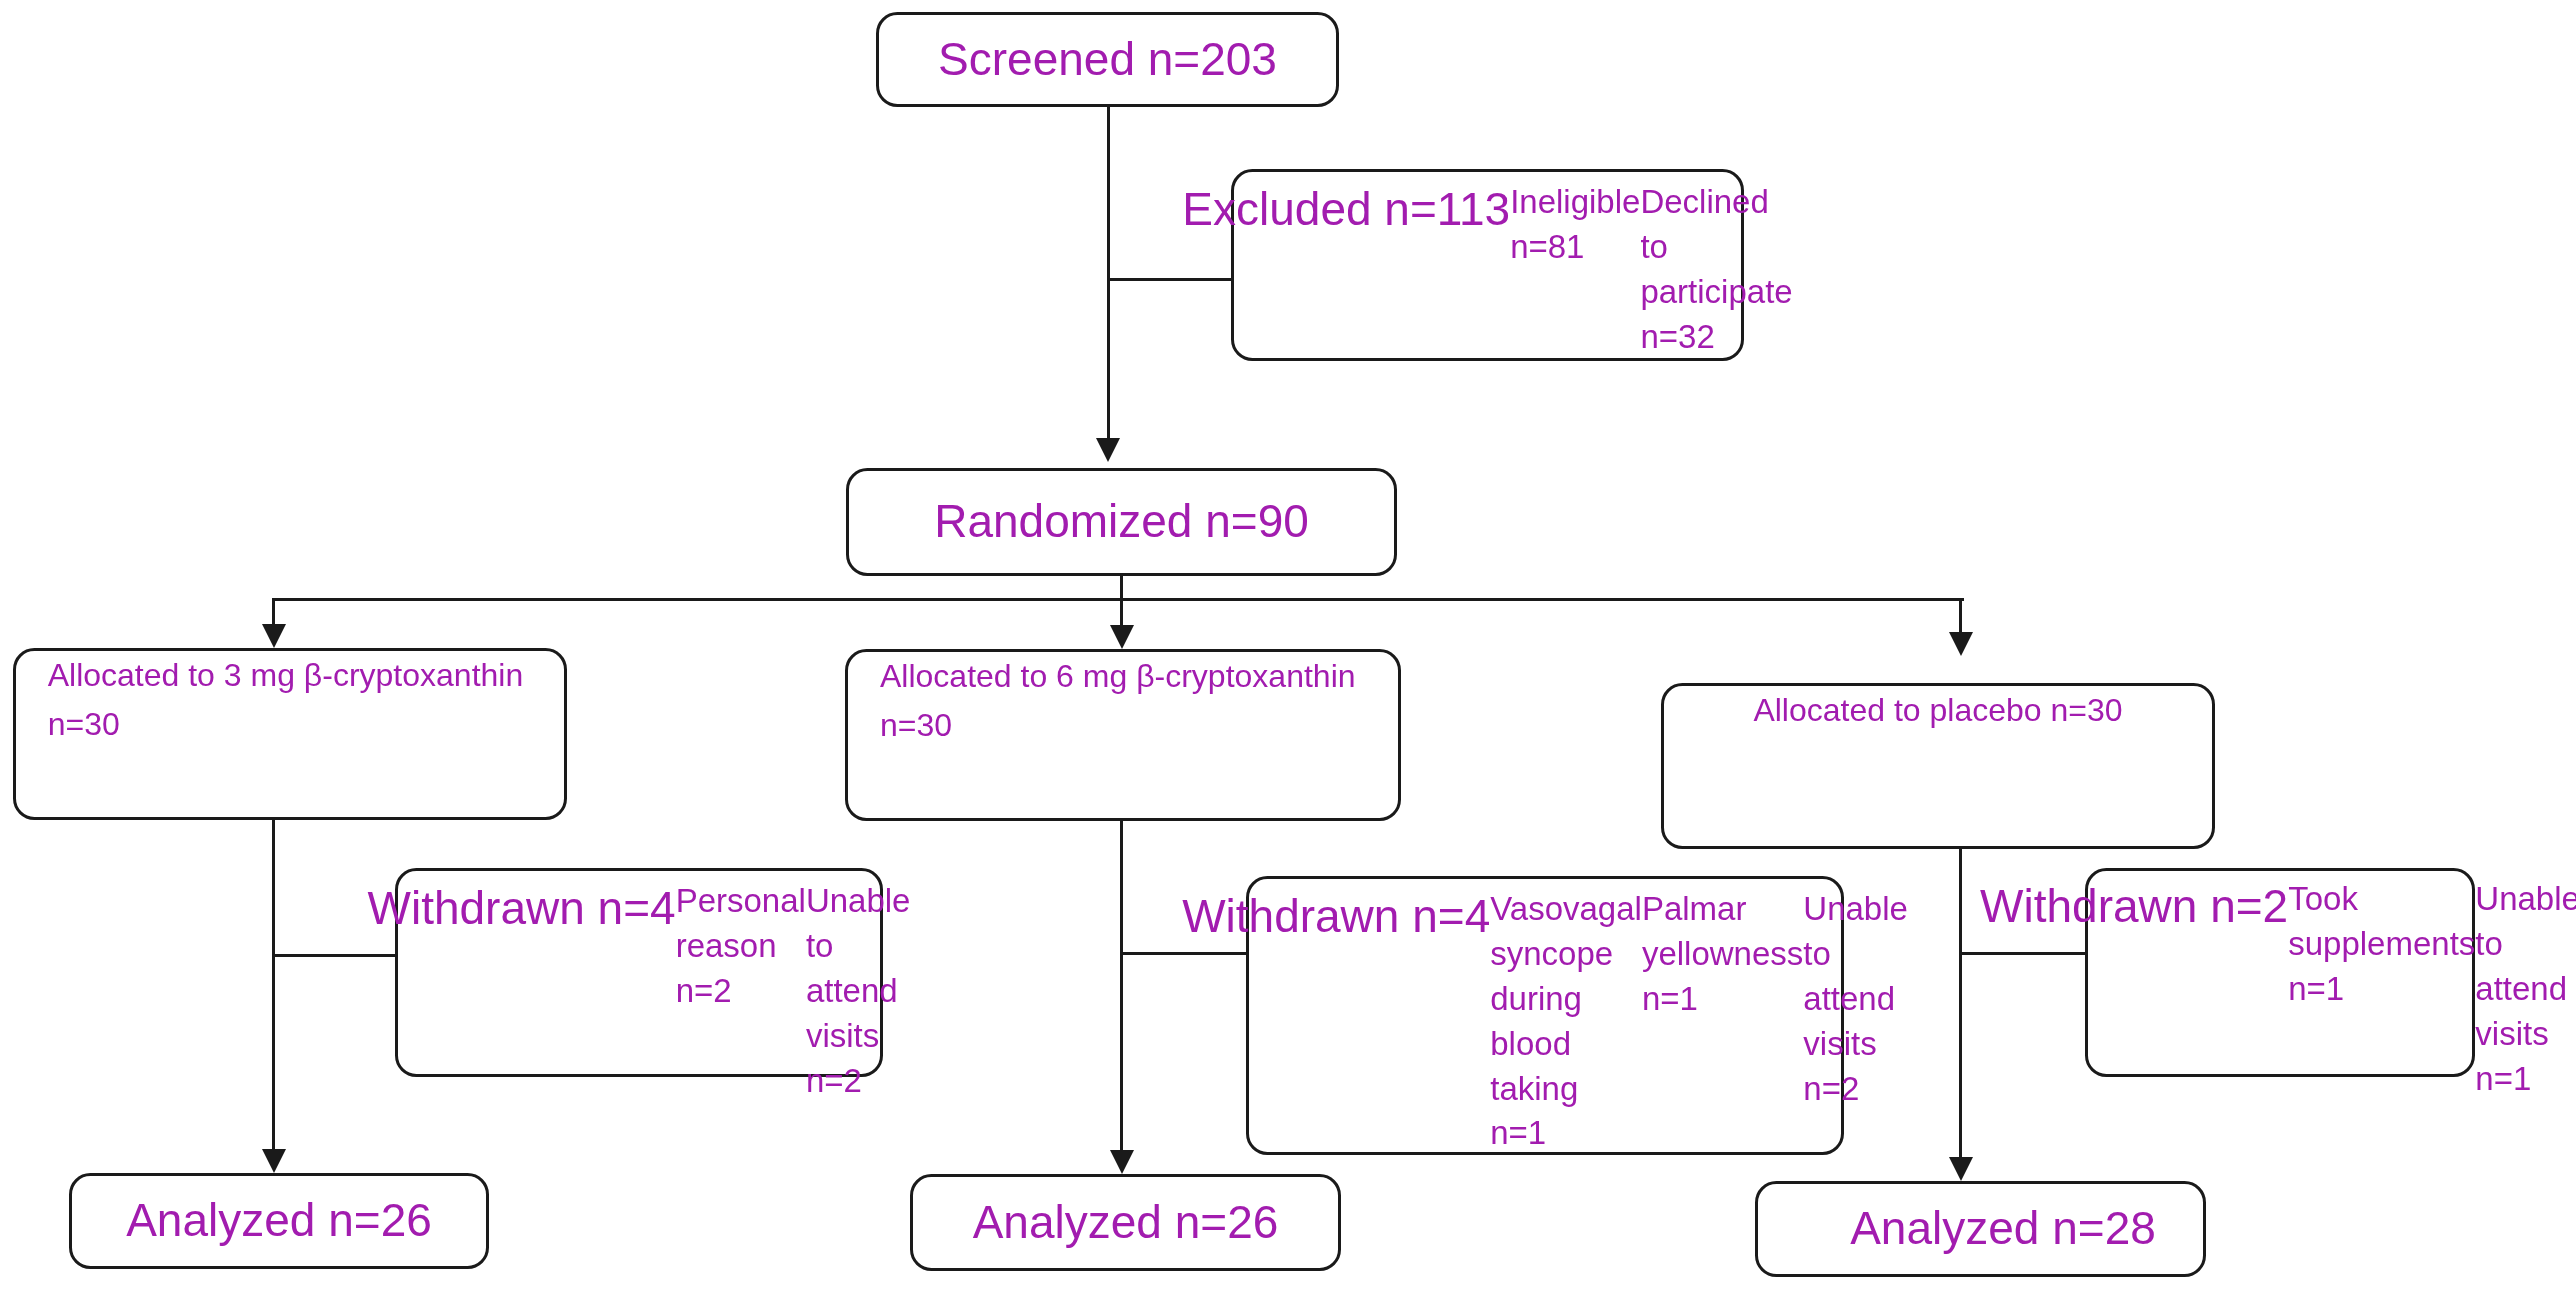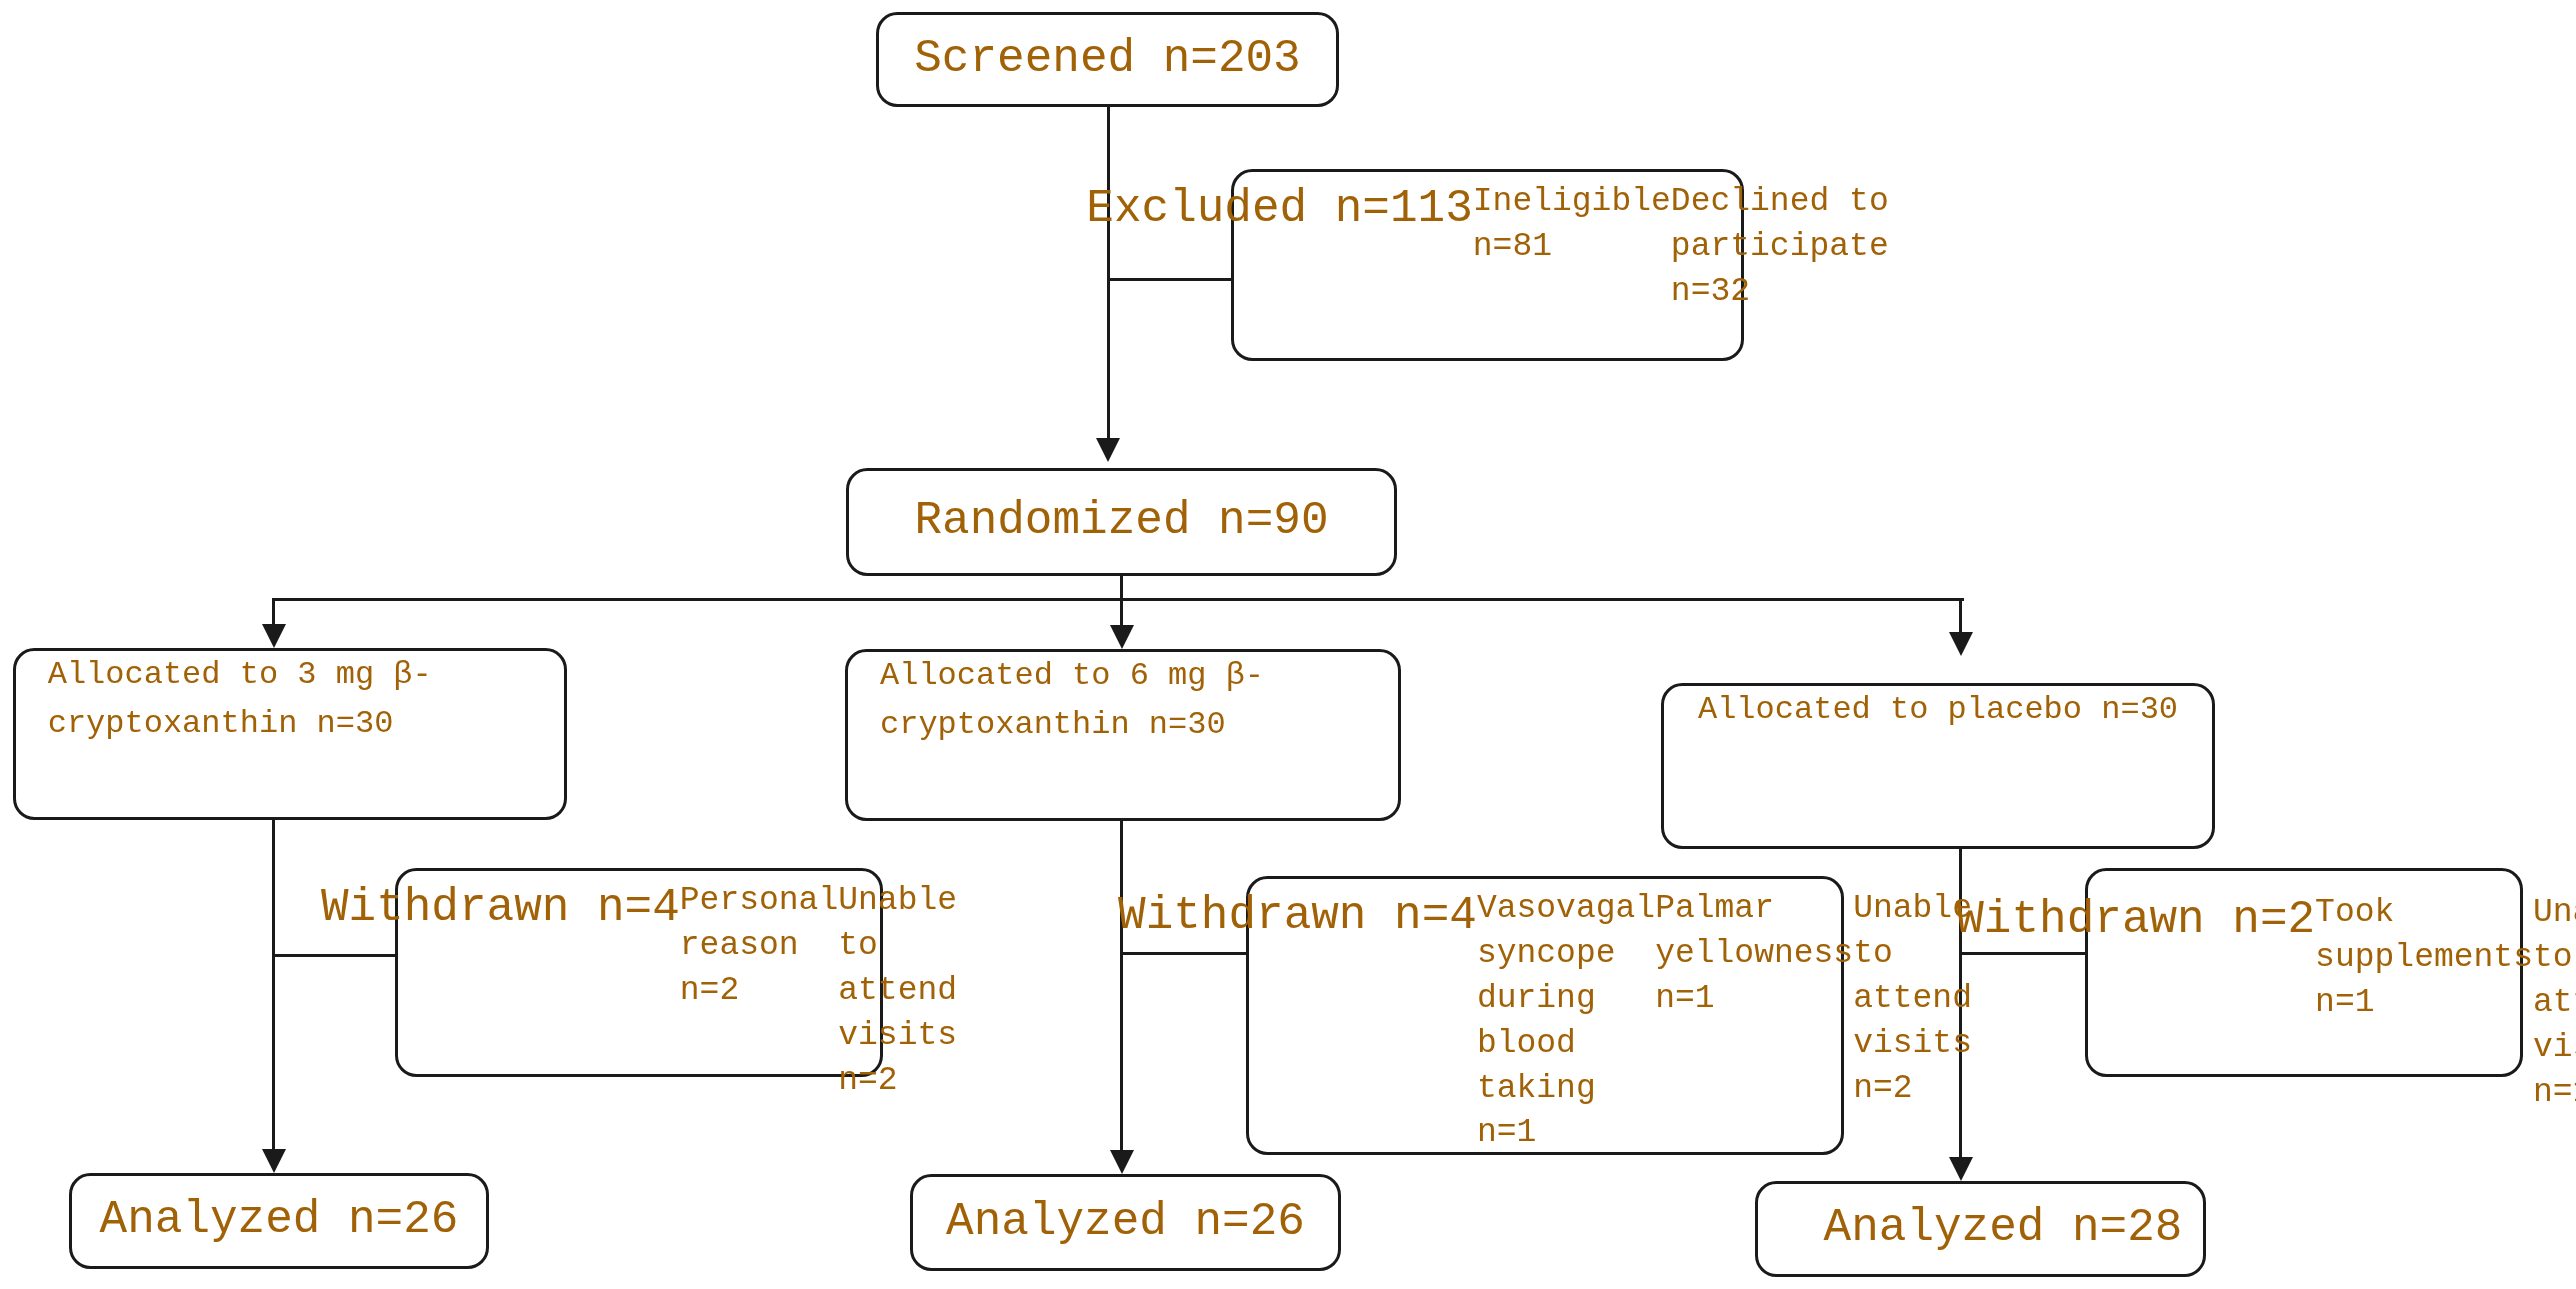--- a/index.html
+++ b/index.html
@@ -1,21 +1,21 @@
 <!DOCTYPE html>
 <html style="font-size:12.7px"><head>
 <meta charset="utf-8">
 <style>
   html,body{margin:0;padding:0;background:#ffffff;}
   .canvas{
     position:relative;
     width:2576px;height:1290px;
     background:#ffffff;
-    font-family:Liberation Mono, monospace;
-    color:#a16207;
+    font-family:Liberation Sans, sans-serif;
+    color:#a21caf;
     overflow:hidden;
     border-radius:28px;
   }
   .node{
     position:absolute;
     background:#ffffff;
     border:3.2px solid #1a1a1a;
     border-radius:21.4px;
     box-sizing:border-box;
   }
@@ -32,21 +32,21 @@
   .box-detail{font-size:33px;line-height:1.36;}
   
   #screened   {left:876px;top:12px;  width:463px;height:95px;}
   #excluded   {left:1231px;top:169px; width:513px;height:192px;padding:8px 28.5px;}
   #randomized {left:846px;top:468px; width:551px;height:108px;}
   #alloc-left {left:12.7px;  top:648px; width:554px;height:172px;padding:0 32px;}
   #alloc-mid  {left:845px;top:649px; width:556px;height:172px;padding:0 32px;}
   #alloc-right{left:1661px;top:655px; width:554px;height:166px;padding:0 32px;margin-top:28px;}
   #wd-left    {left:395px; top:868px;width:488px;height:209px;padding:8px 24px;}
   #wd-mid     {left:1246px;top:876px;width:598px;height:279px;padding:8px 24px;}
-  #wd-right   {left:2085px;top:868px;width:438px;height:209px;padding:20px 24px;}
+  #wd-right   {left:2085px;top:868px;width:390px;height:209px;padding:6px 24px;}
   #an-left    {left:69px;  top:1173px;width:420px;height:96px;}
   #an-mid     {left:910px;top:1174px;width:431px;height:97px;}
   #an-right   {left:1755px;top:1181px;width:451px;height:96px;padding-left:45px;}
   
   .vline{position:absolute;width:3.2px;background:#1a1a1a;}
   .hline{position:absolute;height:3.2px;background:#1a1a1a;}
   .arrow-down{
     position:absolute;width:0;height:0;
     border-left:12px solid transparent;
     border-right:12px solid transparent;

